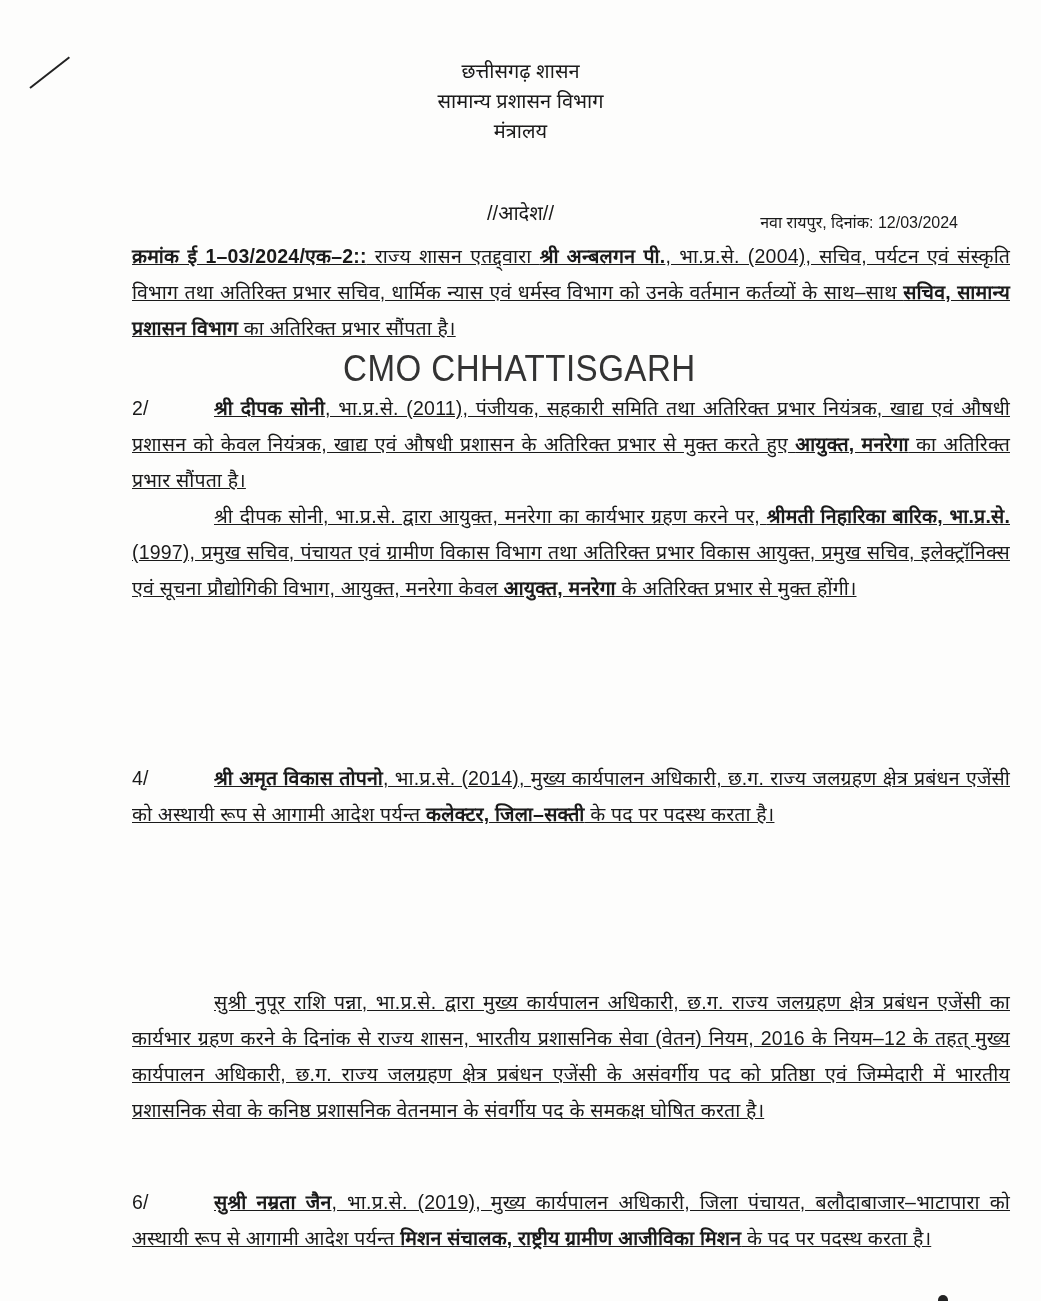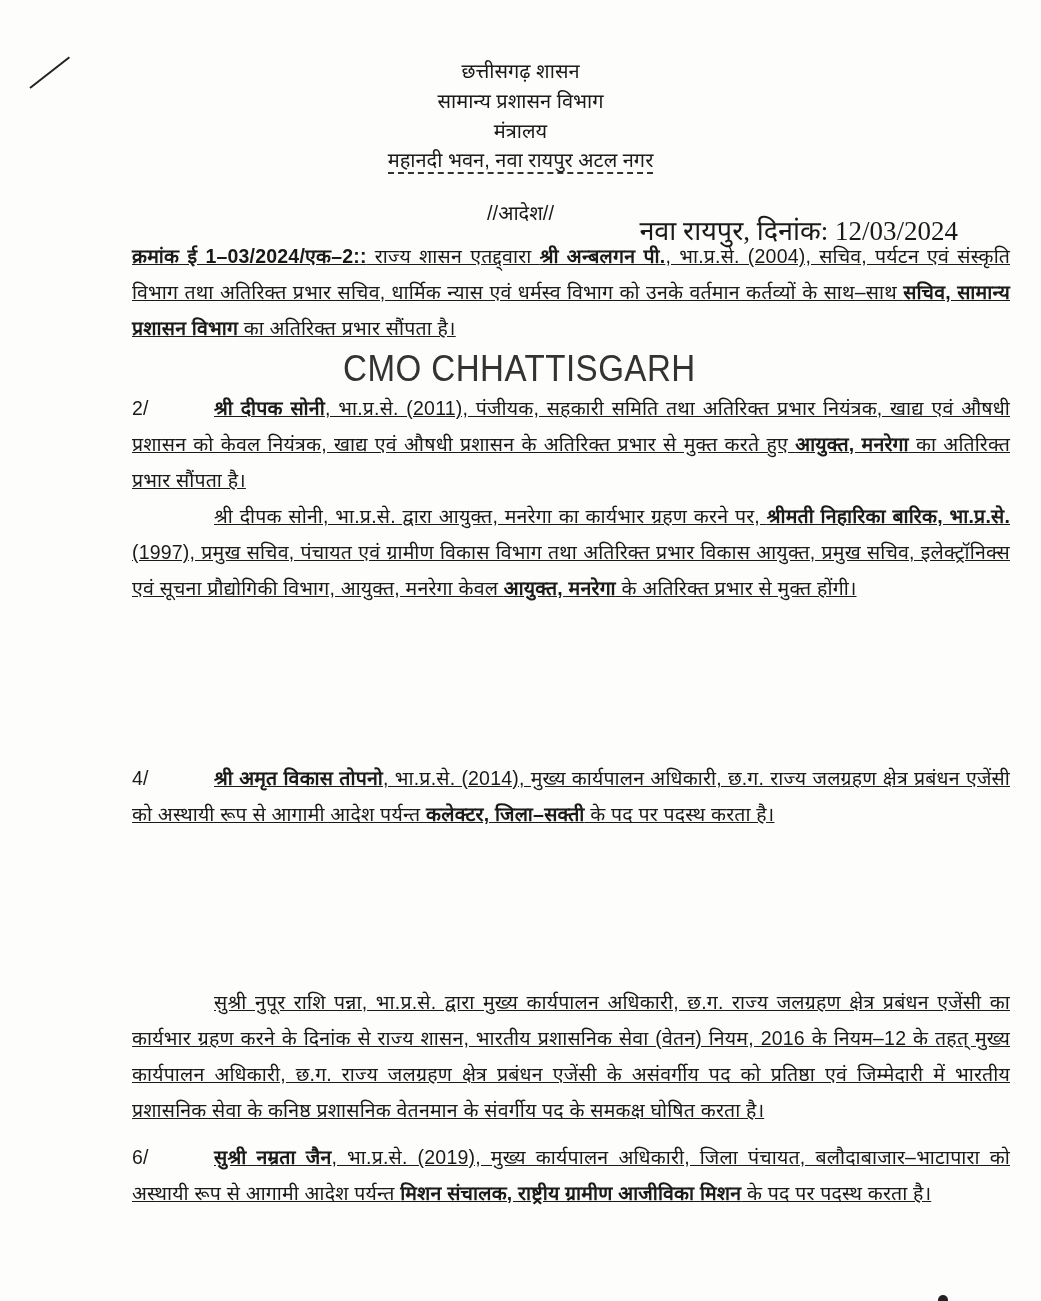--- a/index.html
+++ b/index.html
@@ -15,55 +15,54 @@
     position: absolute; left: 30px; top: 87px; width: 50px; height: 2px;
     background: #222; transform: rotate(-38deg); transform-origin: left center;
   }
   .header { position: absolute; left: 0; width: 1041px; text-align: center; font-size: 20px; line-height: 27px; }
   .h1 { top: 58px; }
   .h2 { top: 88px; }
   .h3 { top: 118px; }
   .h4 { top: 147px; }
   .h4 span { border-bottom: 2px dashed #333; padding-bottom: 1px; }
   .h5 { top: 200px; }
-  .date { position: absolute; right: 45px; top: 211px; font-size: 27px; font-family: Liberation Serif, serif; }
+  .date { position: absolute; right: 45px; top: 211px; font-size: 16px; }
   .body-text {
     position: absolute; left: 132px; width: 878px;
     font-size: 19.5px; line-height: 36px; text-align: justify;
     letter-spacing: 0.2px;
     text-decoration: underline;
   }
   .body-text b { font-weight: 700; }
   .p1 { top: 238px; }
   .p2 { top: 390px; }
   .p2b { top: 498px; text-indent: 82px; }
   .p3 { top: 658px; }
   .p4 { top: 760px; }
   .p5 { top: 868px; }
   .p5b { top: 984px; text-indent: 82px; }
-  .p6 { top: 1139px; }
+  .p6 { top: 1184px; }
   .num { display: inline-block; width: 82px; text-indent: 0; }
   .watermark {
     position: absolute; left: 343px; top: 348px;
     font-family: "Liberation Sans", "DejaVu Sans", sans-serif;
     font-size: 36px; letter-spacing: 0.5px; color: #333;
     transform: scaleX(0.92); transform-origin: left top;
   }
   .dot { position: absolute; right: 55px; bottom: 0; width: 10px; height: 6px; background: #222; border-radius: 6px 6px 0 0; }
 </style>
 </head>
 <body>
 
 <div class="page">
   <div class="tick-mark"></div>
 
   <div class="header h1">छत्तीसगढ़ शासन</div>
   <div class="header h2">सामान्य प्रशासन विभाग</div>
   <div class="header h3">मंत्रालय</div>
-  <div class="header h4"><span>महानदी भवन, नवा रायपुर अटल नगर</span></div>
   <div class="header h5">//आदेश//</div>
   <div class="date">नवा रायपुर, दिनांक: 12/03/2024</div>
 
   <div class="body-text p1">
     <b>क्रमांक ई 1–03/2024/एक–2::</b><span> राज्य शासन एतद्द्वारा </span><b>श्री अन्बलगन पी.</b><span>, भा.प्र.से. (2004), सचिव, पर्यटन एवं संस्कृति विभाग तथा अतिरिक्त प्रभार सचिव, धार्मिक न्यास एवं धर्मस्व विभाग को उनके वर्तमान कर्तव्यों के साथ–साथ </span><b>सचिव, सामान्य प्रशासन विभाग</b><span> का अतिरिक्त प्रभार सौंपता है।</span>
   </div>
 
   <div class="watermark">CMO CHHATTISGARH</div>
 
   <div class="body-text p2">

